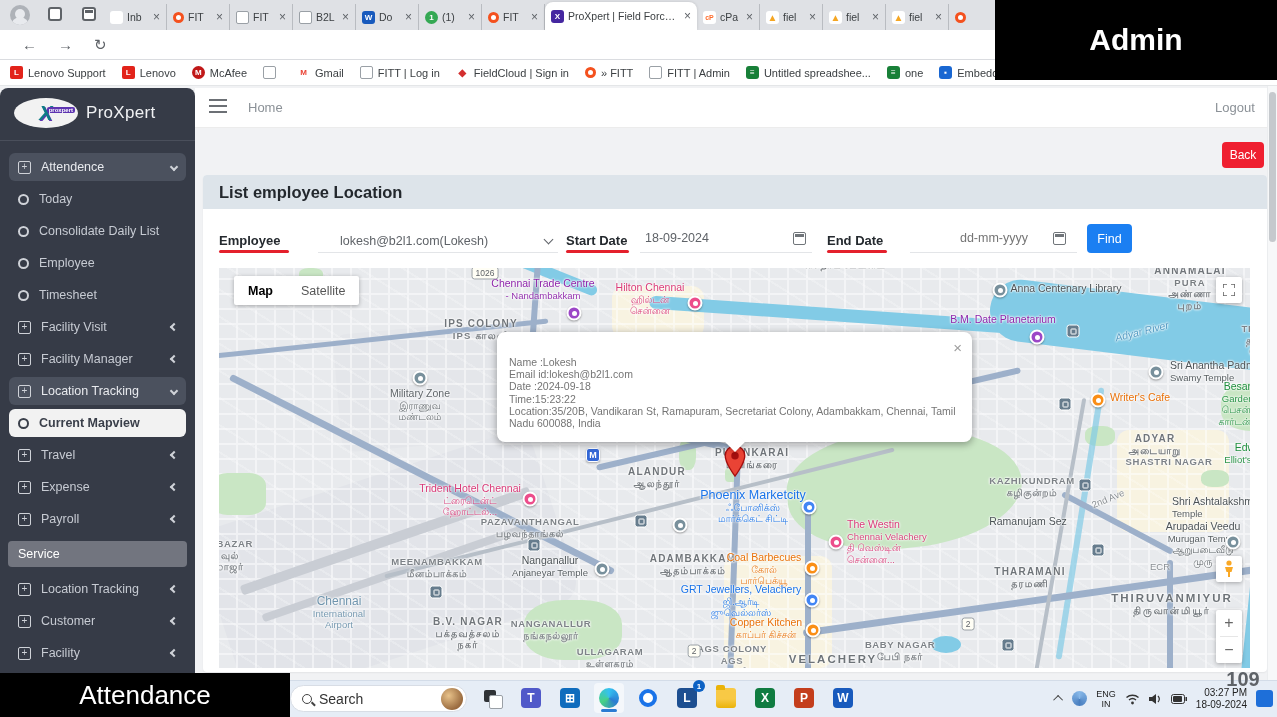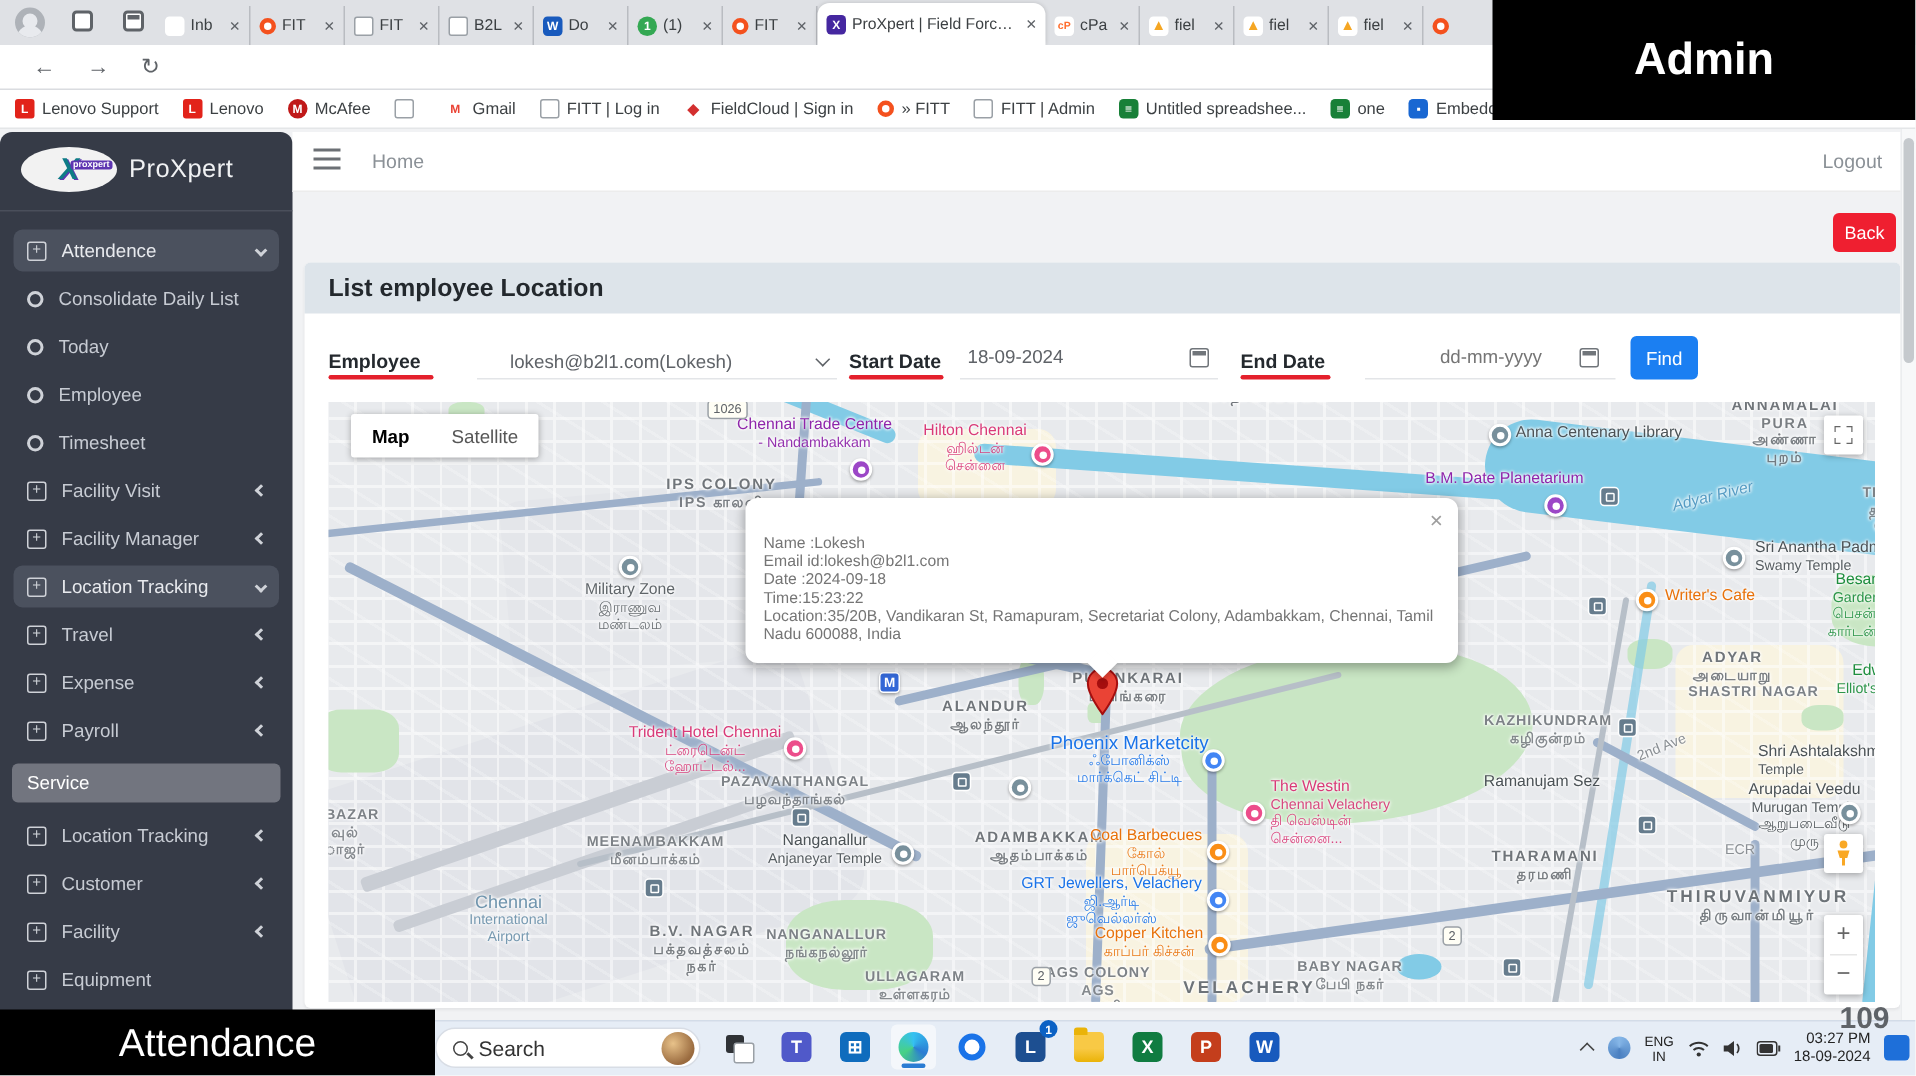--- a/index.html
+++ b/index.html
@@ -328,25 +328,25 @@
       <div class="brand-name">ProXpert</div>
     </div>
     <div class="side-items">
         <div class="srow hl">
           <div class="ic-plus">+</div>
           <div class="grow">Attendence</div>
           <div class="chev down"></div>
         </div>
         <div class="srow">
           <div class="ic-circ"></div>
+          <div class="grow">Today</div>
+        </div>
+        <div class="srow">
+          <div class="ic-circ"></div>
           <div class="grow">Consolidate Daily List</div>
-        </div>
-        <div class="srow">
-          <div class="ic-circ"></div>
-          <div class="grow">Today</div>
         </div>
         <div class="srow">
           <div class="ic-circ"></div>
           <div class="grow">Employee</div>
         </div>
         <div class="srow">
           <div class="ic-circ"></div>
           <div class="grow">Timesheet</div>
         </div>
         <div class="srow">
@@ -356,20 +356,24 @@
         </div>
         <div class="srow">
           <div class="ic-plus">+</div>
           <div class="grow">Facility Manager</div>
           <div class="chev left"></div>
         </div>
         <div class="srow hl">
           <div class="ic-plus">+</div>
           <div class="grow">Location Tracking</div>
           <div class="chev down"></div>
+        </div>
+        <div class="srow active">
+          <div class="ic-circ"></div>
+          <div class="grow">Current Mapview</div>
         </div>
         <div class="srow">
           <div class="ic-plus">+</div>
           <div class="grow">Travel</div>
           <div class="chev left"></div>
         </div>
         <div class="srow">
           <div class="ic-plus">+</div>
           <div class="grow">Expense</div>
           <div class="chev left"></div>

